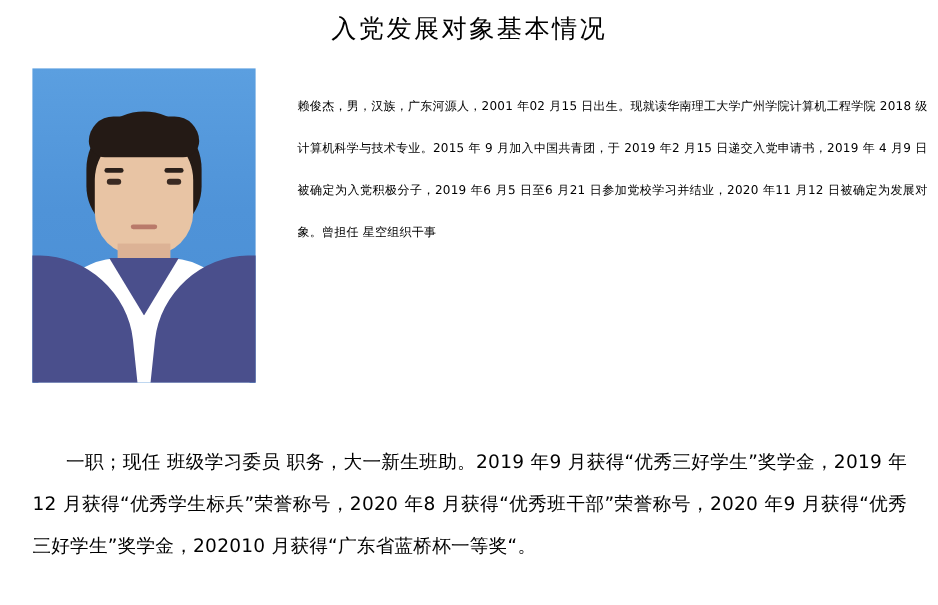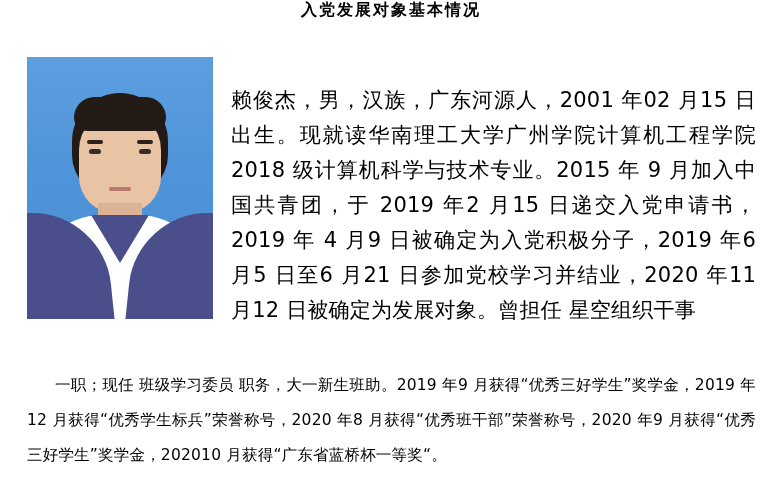--- a/index.html
+++ b/index.html
@@ -15,23 +15,24 @@
     overflow: hidden;
   }
   .page {
     position: relative;
     width: 782px;
     height: 504px;
     box-sizing: border-box;
   }
   .doc-title {
     text-align: center;
-    font-size: 16px;
-    font-weight: bold;
+    font-size: 21px;
+    font-weight: normal;
     letter-spacing: 2px;
+    padding-top: 10px;
     margin: 0 0 18px 0;
     font-family: "DejaVu Sans", "Liberation Sans", sans-serif;
   }
   .photo-wrap {
     position: absolute;
     left: 27px;
     top: 57px;
     width: 186px;
     height: 262px;
   }
@@ -145,24 +146,24 @@
     bottom: 56px;
     transform: translateX(-50%);
     width: 58px;
     height: 48px;
     background: #4a4f8c;
     clip-path: polygon(0 0, 100% 0, 50% 100%);
   }
 
   .body-text {
     position: absolute;
-    left: 231px;
+    left: 248px;
     top: 62px;
     width: 525px;
-    font-size: 21px;
+    font-size: 10px;
     line-height: 35px;
     text-align: justify;
     text-justify: inter-ideograph;
     letter-spacing: 0.2px;
   }
   .body-text-2 {
     position: absolute;
     left: 27px;
     top: 352px;
     width: 729px;

